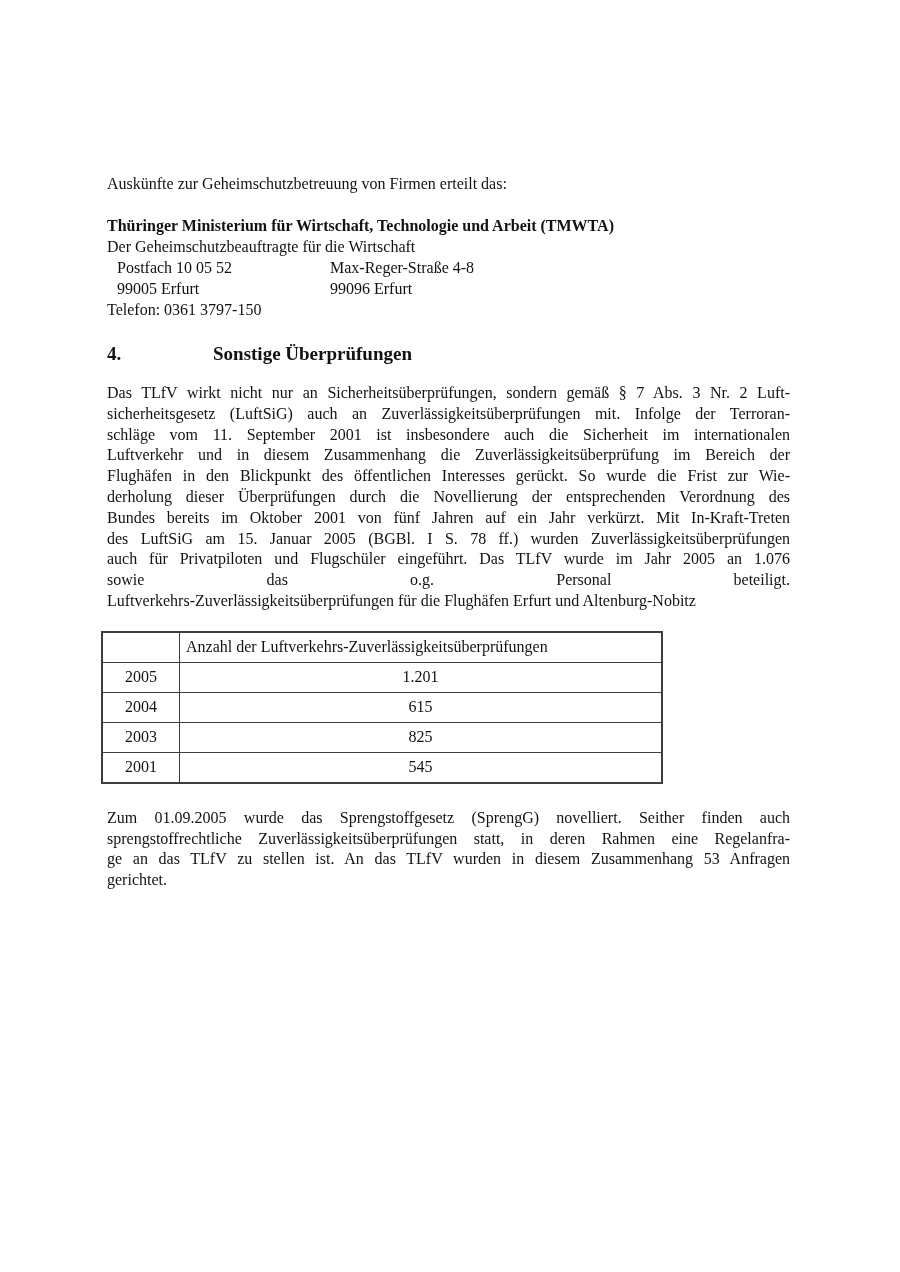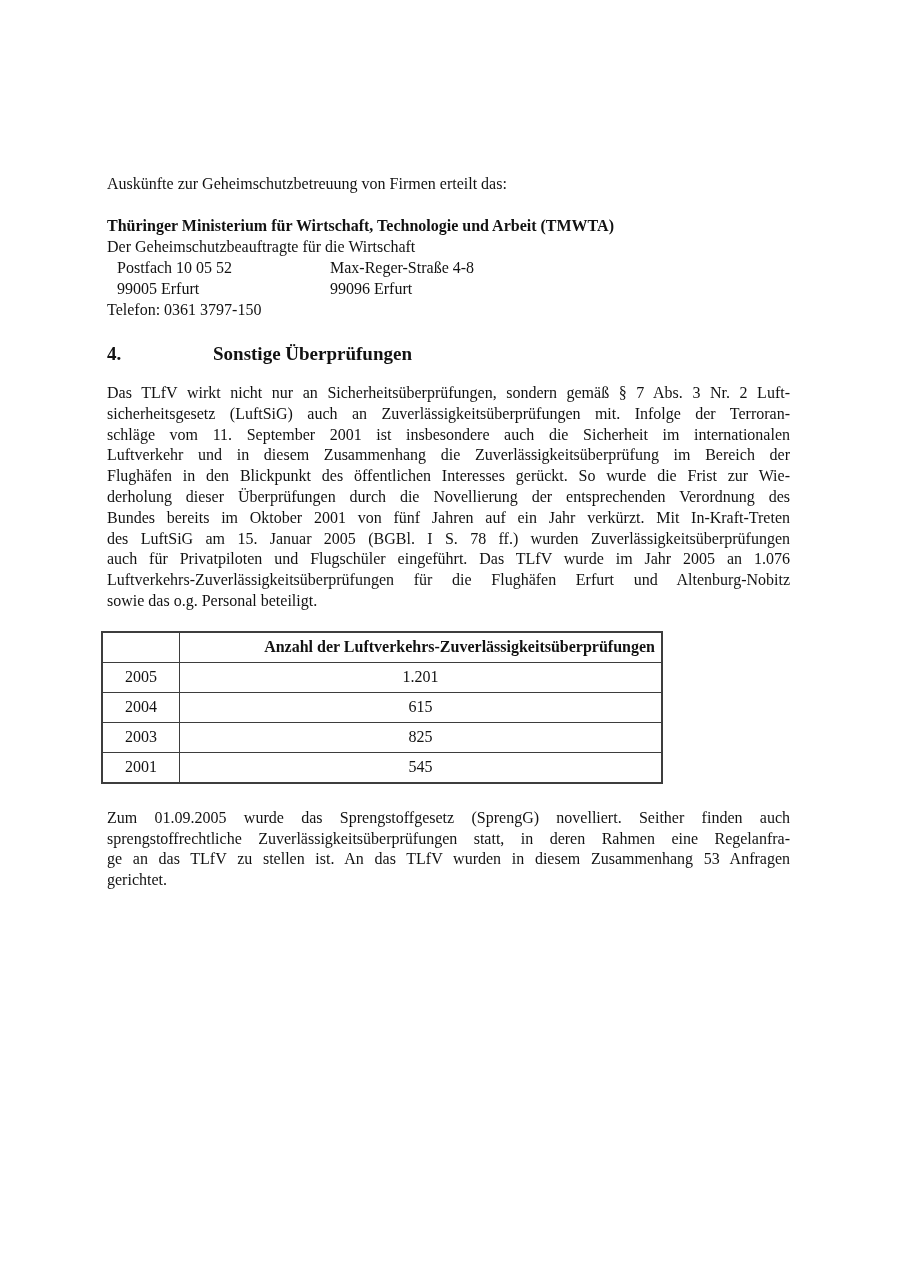--- a/index.html
+++ b/index.html
@@ -52,22 +52,22 @@
   }
   table.stats { border: 2px solid #3d3d3d; }
   table.stats th, table.stats td {
     height: 29px;
     padding: 0 6px;
     vertical-align: middle;
     font-size: 16px;
   }
   table.stats th.year-col, table.stats td.year-col { width: 64px; }
   table.stats th.value-head {
-    font-weight: bold;
-    text-align: right;
+    font-weight: normal;
+    text-align: left;
   }
   table.stats td { text-align: center; font-weight: normal; }
   .para2 { margin-top: 24px; }
   .page-number {
     position: absolute;
     top: 1196px;
     right: 110px;
     font-size: 15px;
     line-height: 20px;
   }
@@ -102,22 +102,22 @@
     <div class="para">
         <div class="line">Das TLfV wirkt nicht nur an Sicherheitsüberprüfungen, sondern gemäß § 7 Abs. 3 Nr. 2 Luft-</div>
         <div class="line">sicherheitsgesetz (LuftSiG) auch an Zuverlässigkeitsüberprüfungen mit. Infolge der Terroran-</div>
         <div class="line">schläge vom 11. September 2001 ist insbesondere auch die Sicherheit im internationalen</div>
         <div class="line">Luftverkehr und in diesem Zusammenhang die Zuverlässigkeitsüberprüfung im Bereich der</div>
         <div class="line">Flughäfen in den Blickpunkt des öffentlichen Interesses gerückt. So wurde die Frist zur Wie-</div>
         <div class="line">derholung dieser Überprüfungen durch die Novellierung der entsprechenden Verordnung des</div>
         <div class="line">Bundes bereits im Oktober 2001 von fünf Jahren auf ein Jahr verkürzt. Mit In-Kraft-Treten</div>
         <div class="line">des LuftSiG am 15. Januar 2005 (BGBl. I S. 78 ff.) wurden Zuverlässigkeitsüberprüfungen</div>
         <div class="line">auch für Privatpiloten und Flugschüler eingeführt. Das TLfV wurde im Jahr 2005 an 1.076</div>
+        <div class="line">sowie das o.g. Personal beteiligt.</div>
         <div class="line">Luftverkehrs-Zuverlässigkeitsüberprüfungen für die Flughäfen Erfurt und Altenburg-Nobitz</div>
-        <div class="line">sowie das o.g. Personal beteiligt.</div>
       </div>
 
     <table class="stats">
       <thead>
         <tr>
           <th class="year-col"></th>
           <th class="value-head">Anzahl der Luftverkehrs-Zuverlässigkeitsüberprüfungen</th>
         </tr>
       </thead>
       <tbody>

